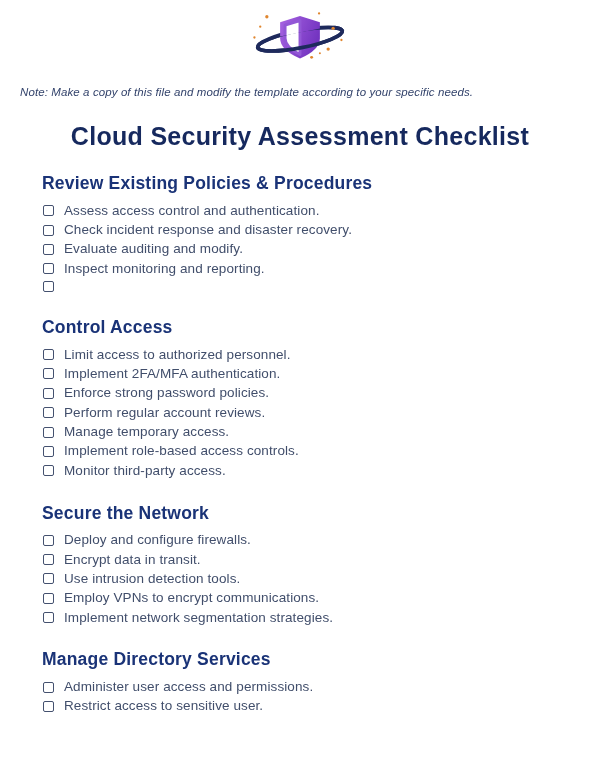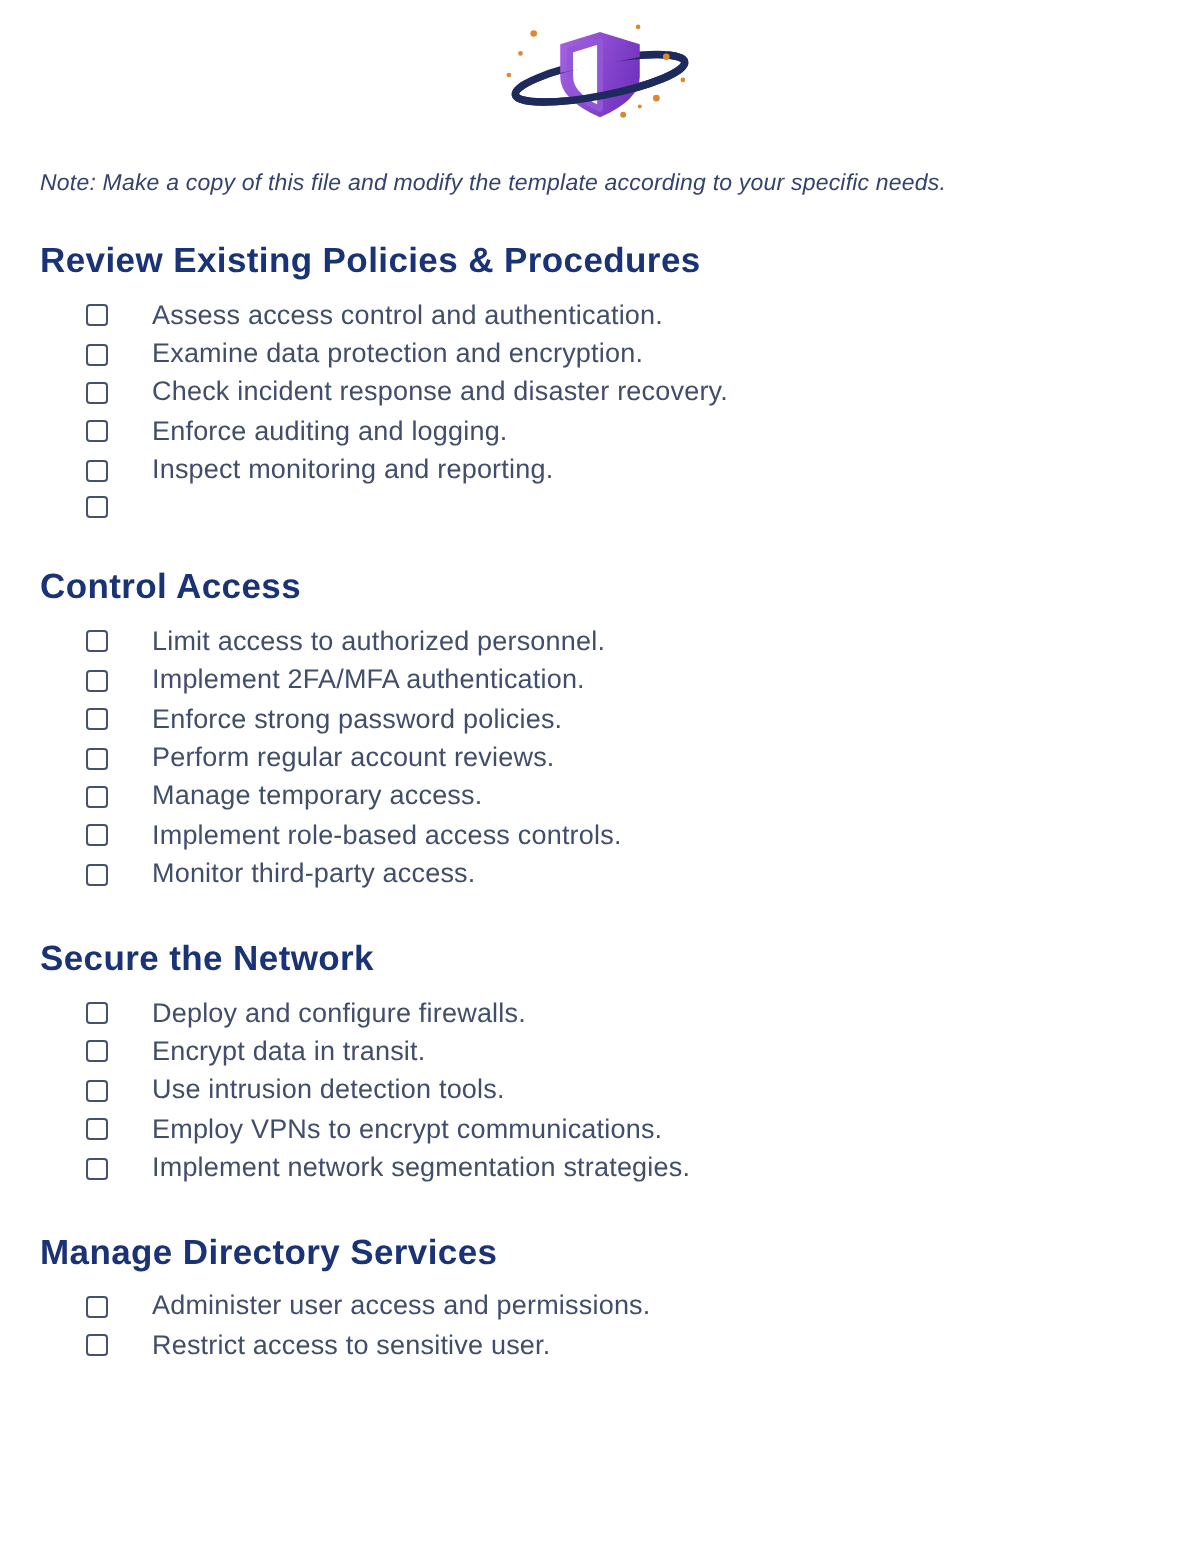--- a/index.html
+++ b/index.html
@@ -36,28 +36,29 @@
 
   .section { margin: 0 20px; }
 
   .section-heading {
     margin-top: 22px;
     font-size: 17.5px;
     font-weight: 700;
     color: var(--heading-color, #1a3377);
     letter-spacing: 0.2px;
     line-height: 20px;
+    margin-left: 22px;
   }
 
   .items { margin-top: 8px; }
 
   .item {
     display: flex;
     align-items: center;
-    gap: 22px;
+    gap: 10px;
     padding: 2.7px 0 2.7px 23px;
     font-size: 13.5px;
     line-height: 14px;
     color: var(--body-color, #414e6b);
     letter-spacing: 0.1px;
   }
 
   .checkbox {
     flex: 0 0 auto;
     width: 11px; height: 11px;
@@ -106,40 +107,37 @@
         <circle cx="120" cy="41" r="1.4"></circle>
         <circle cx="104" cy="52" r="2"></circle>
         <circle cx="84" cy="62" r="1.8"></circle>
         <circle cx="94" cy="57" r="1.2"></circle>
       </g>
     </svg>
   </div>
 
   <div class="note">Note: Make a copy of this file and modify the template according to your specific needs.</div>
 
+  <h1 class="doc-title">Cloud Security Assessment Checklist</h1>
 
   <div id="sections">
       <section class="section">
         <h2 class="section-heading">Review Existing Policies &amp; Procedures</h2>
         <div class="items">
           <div class="item">
             <span class="checkbox"></span>
             <span>Assess access control and authentication.</span>
           </div>
           <div class="item">
             <span class="checkbox"></span>
-            <span>Examine data protection and encryption.</span>
-          </div>
-          <div class="item">
-            <span class="checkbox"></span>
             <span>Check incident response and disaster recovery.</span>
           </div>
           <div class="item">
             <span class="checkbox"></span>
-            <span>Enforce auditing and logging.</span>
+            <span>Evaluate auditing and modify.</span>
           </div>
           <div class="item">
             <span class="checkbox"></span>
             <span>Inspect monitoring and reporting.</span>
           </div>
           <div class="item">
             <span class="checkbox"></span>
           </div>
         </div>
       </section>

